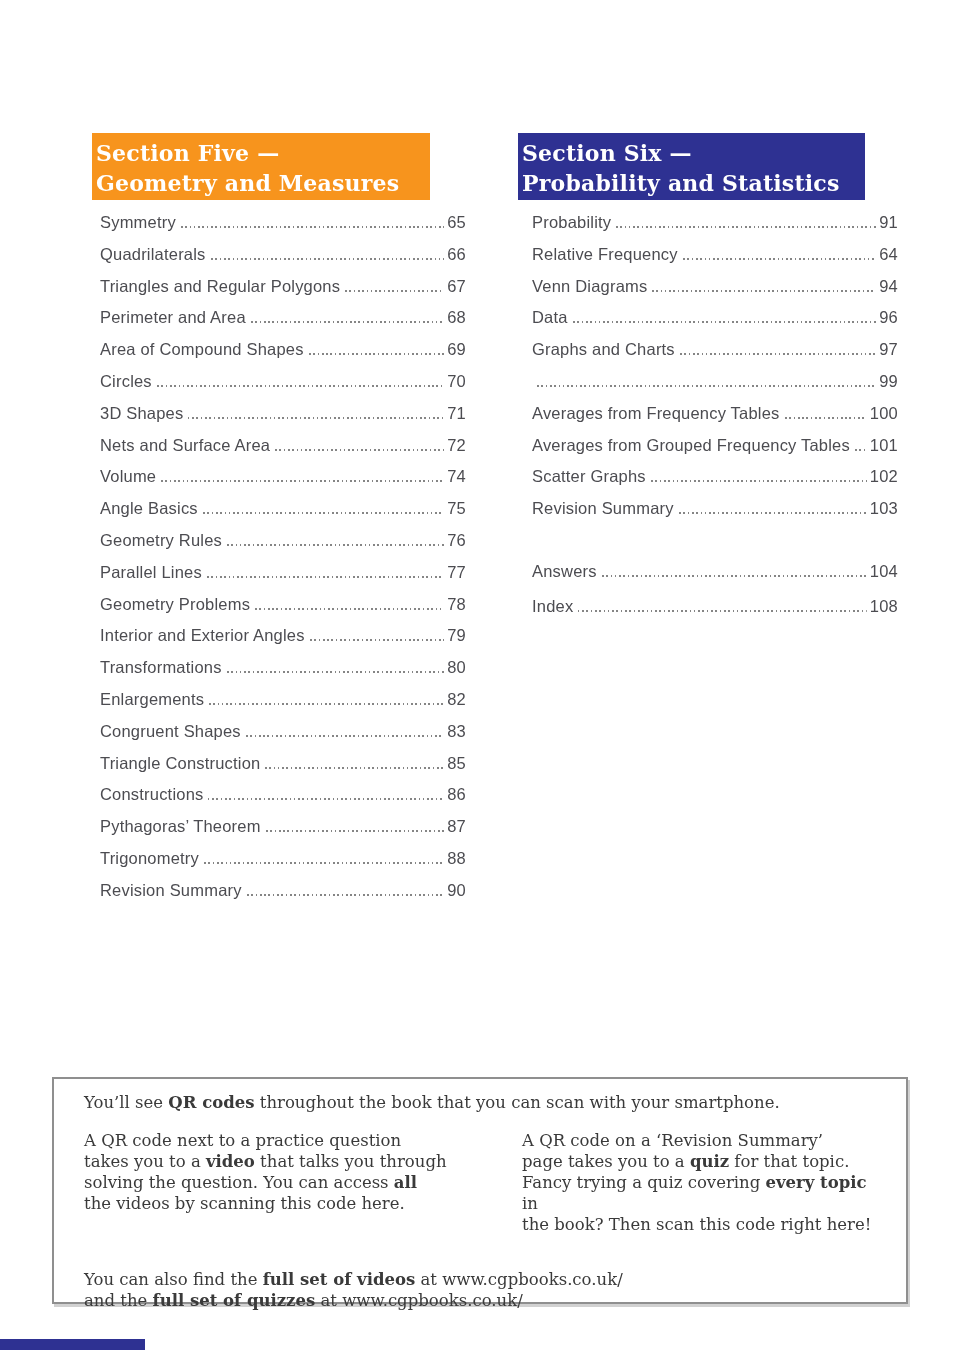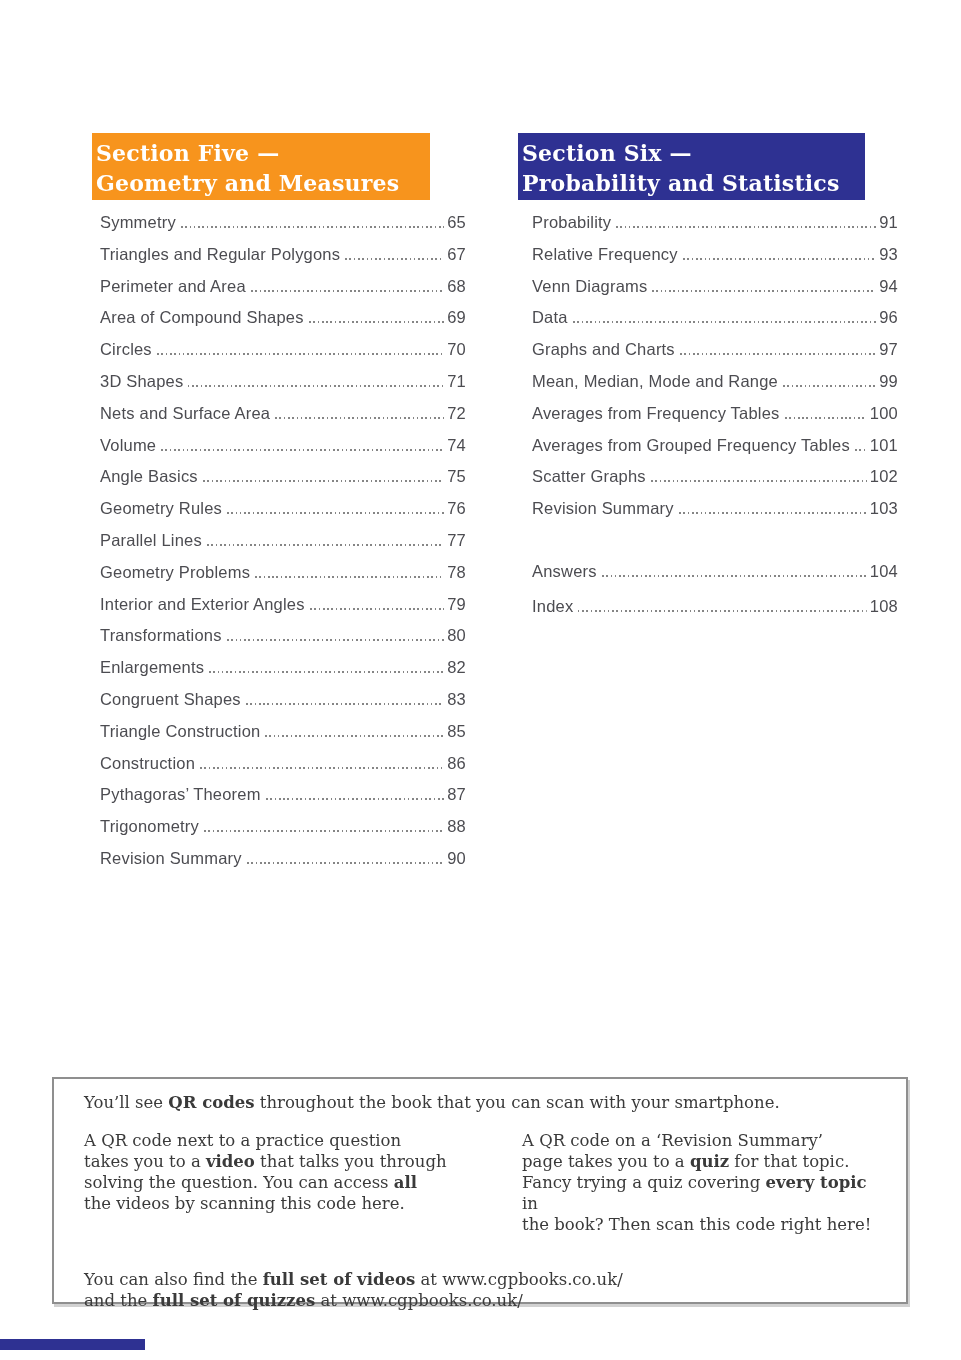--- a/index.html
+++ b/index.html
@@ -69,20 +69,25 @@
   </div>
 
   <div class="toc-list toc-left">
 
       <div class="toc-row">
         <span class="toc-label">Symmetry</span>
         <span class="dots"></span>
         <span class="toc-page">65</span>
       </div>
 
+      <div class="toc-row">
+        <span class="toc-label">Quadrilaterals</span>
+        <span class="dots"></span>
+        <span class="toc-page">66</span>
+      </div>
 
       <div class="toc-row">
         <span class="toc-label">Triangles and Regular Polygons</span>
         <span class="dots"></span>
         <span class="toc-page">67</span>
       </div>
 
       <div class="toc-row">
         <span class="toc-label">Perimeter and Area</span>
         <span class="dots"></span>
@@ -168,21 +173,21 @@
       </div>
 
 
       <div class="toc-row">
         <span class="toc-label">Triangle Construction</span>
         <span class="dots"></span>
         <span class="toc-page">85</span>
       </div>
 
       <div class="toc-row">
-        <span class="toc-label">Construction</span>
+        <span class="toc-label">Constructions</span>
         <span class="dots"></span>
         <span class="toc-page">86</span>
       </div>
 
       <div class="toc-row">
         <span class="toc-label">Pythagoras’ Theorem</span>
         <span class="dots"></span>
         <span class="toc-page">87</span>
       </div>
 
@@ -203,21 +208,21 @@
 
       <div class="toc-row">
         <span class="toc-label">Probability</span>
         <span class="dots"></span>
         <span class="toc-page">91</span>
       </div>
 
       <div class="toc-row">
         <span class="toc-label">Relative Frequency</span>
         <span class="dots"></span>
-        <span class="toc-page">93</span>
+        <span class="toc-page">64</span>
       </div>
 
       <div class="toc-row">
         <span class="toc-label">Venn Diagrams</span>
         <span class="dots"></span>
         <span class="toc-page">94</span>
       </div>
 
       <div class="toc-row">
         <span class="toc-label">Data</span>
@@ -225,21 +230,20 @@
         <span class="toc-page">96</span>
       </div>
 
       <div class="toc-row">
         <span class="toc-label">Graphs and Charts</span>
         <span class="dots"></span>
         <span class="toc-page">97</span>
       </div>
 
       <div class="toc-row">
-        <span class="toc-label">Mean, Median, Mode and Range</span>
         <span class="dots"></span>
         <span class="toc-page">99</span>
       </div>
 
       <div class="toc-row">
         <span class="toc-label">Averages from Frequency Tables</span>
         <span class="dots"></span>
         <span class="toc-page">100</span>
       </div>
 

